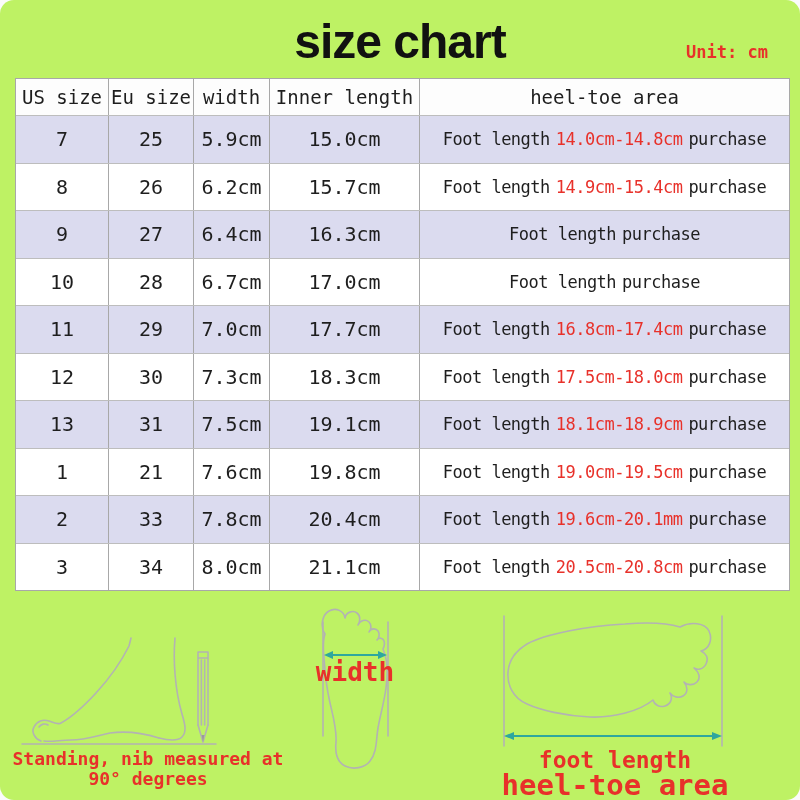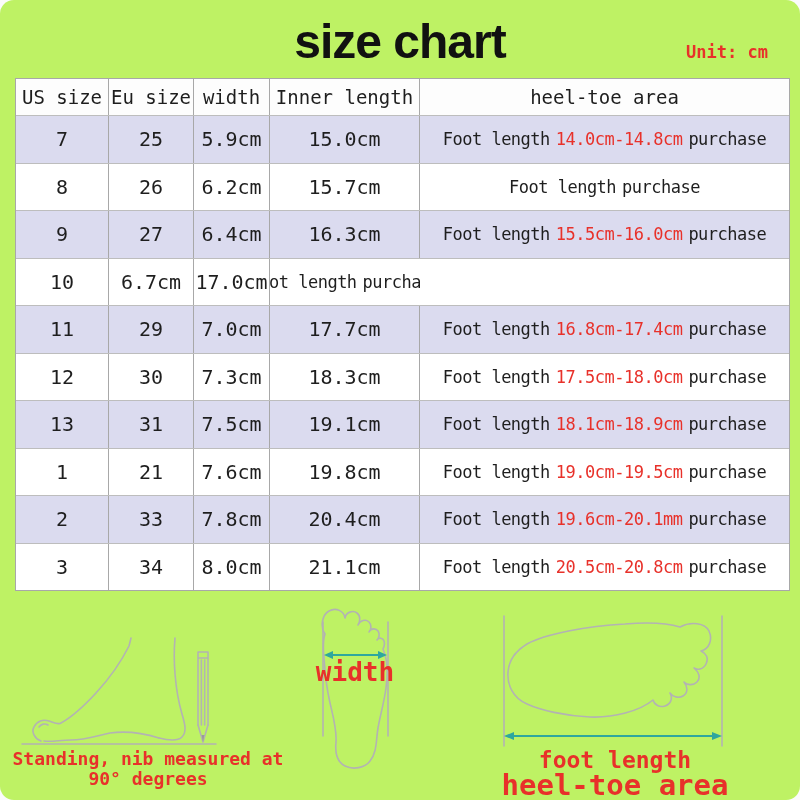--- a/index.html
+++ b/index.html
@@ -67,36 +67,37 @@
             <span class="seg">purchase</span>
           </div>
         </div>
         <div class="tr">
           <div class="td">8</div>
           <div class="td">26</div>
           <div class="td">6.2cm</div>
           <div class="td">15.7cm</div>
           <div class="td c-ht">
             <span class="seg">Foot length</span>
+            <span class="seg red">14.9cm-15.4cm</span>
             <span class="seg">purchase</span>
           </div>
         </div>
         <div class="tr alt">
           <div class="td">9</div>
           <div class="td">27</div>
           <div class="td">6.4cm</div>
           <div class="td">16.3cm</div>
           <div class="td c-ht">
             <span class="seg">Foot length</span>
-            <span class="seg red">15.5cm-16.0cm</span>
             <span class="seg">purchase</span>
           </div>
         </div>
         <div class="tr">
           <div class="td">10</div>
+          <div class="td">28</div>
           <div class="td">6.7cm</div>
           <div class="td">17.0cm</div>
           <div class="td c-ht">
             <span class="seg">Foot length</span>
             <span class="seg">purchase</span>
           </div>
         </div>
         <div class="tr alt">
           <div class="td">11</div>
           <div class="td">29</div>

